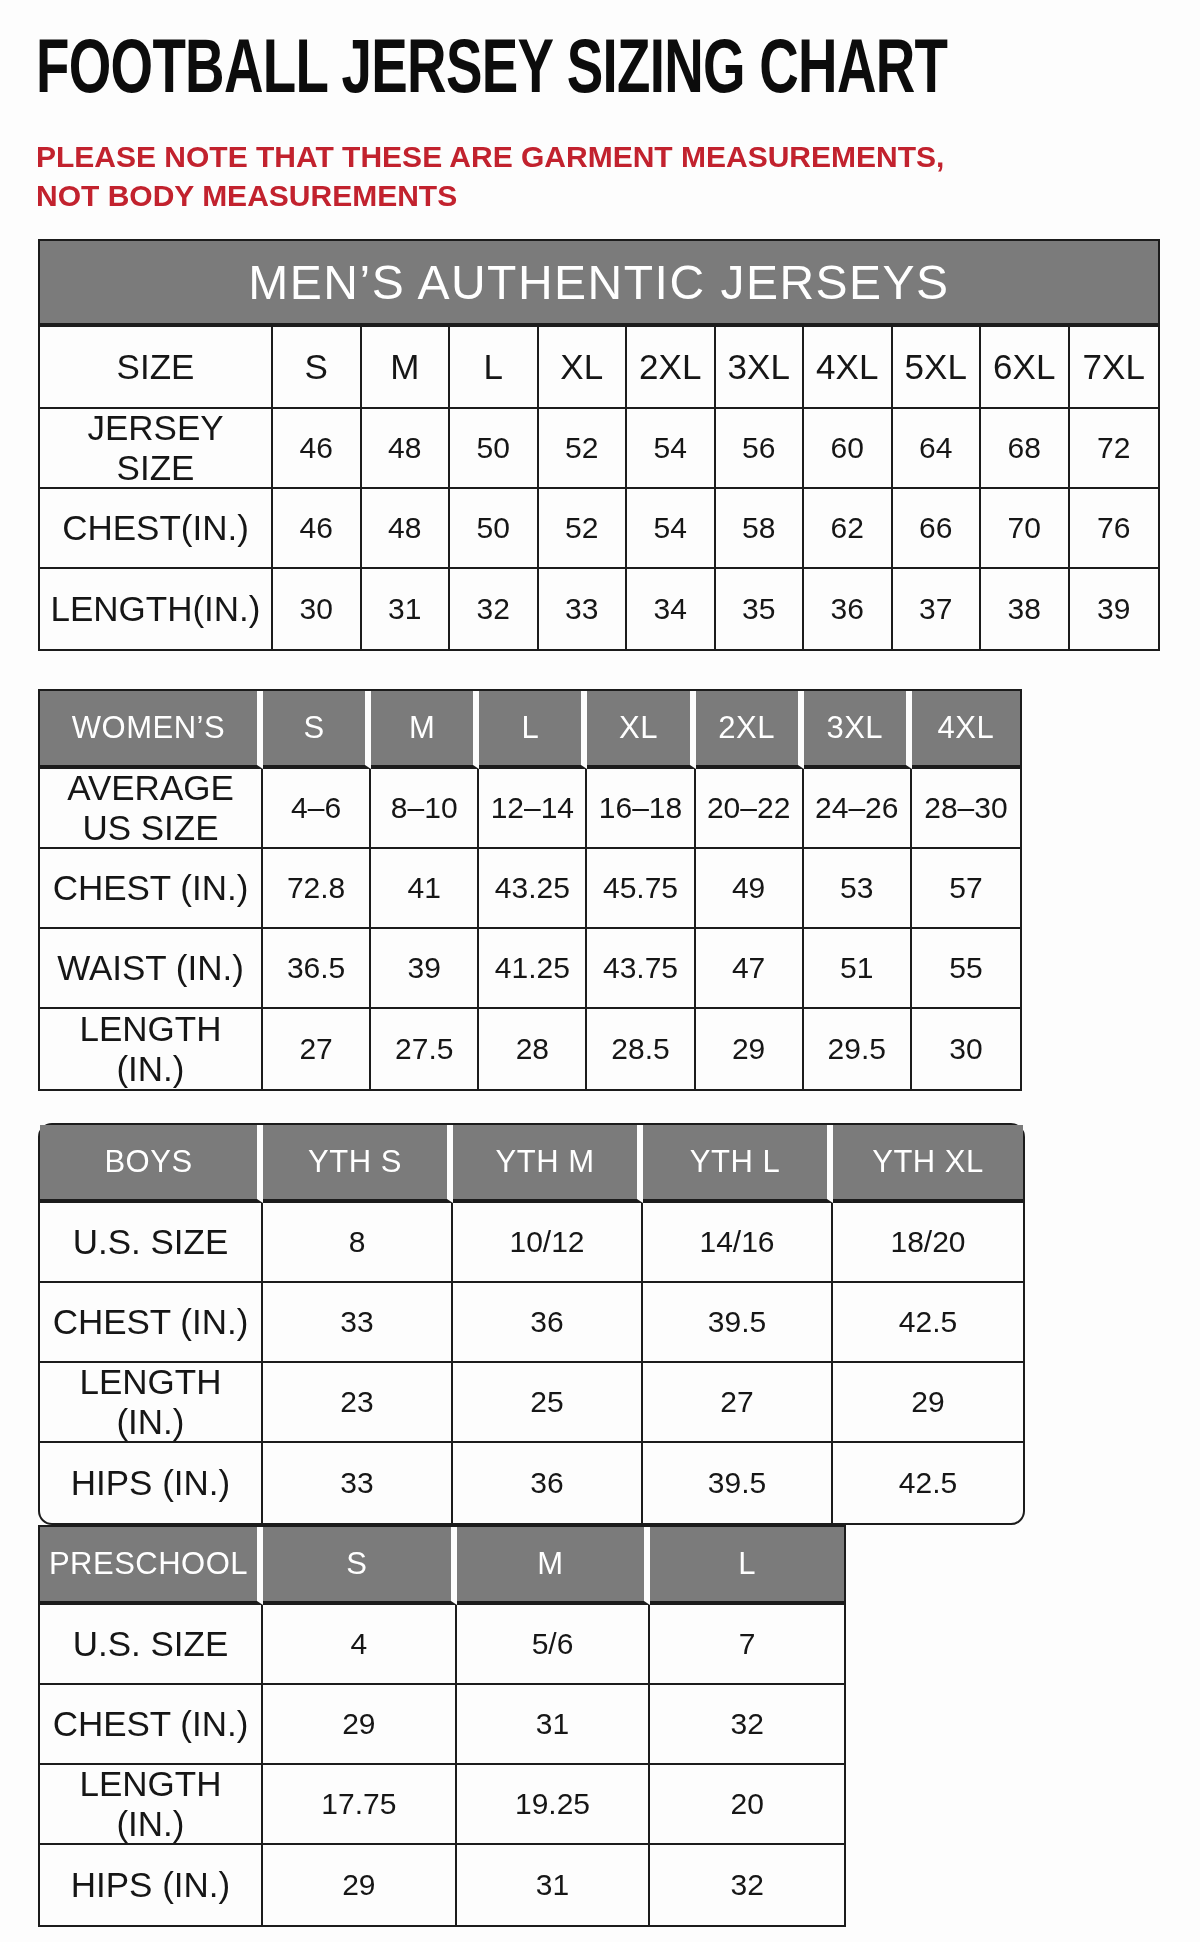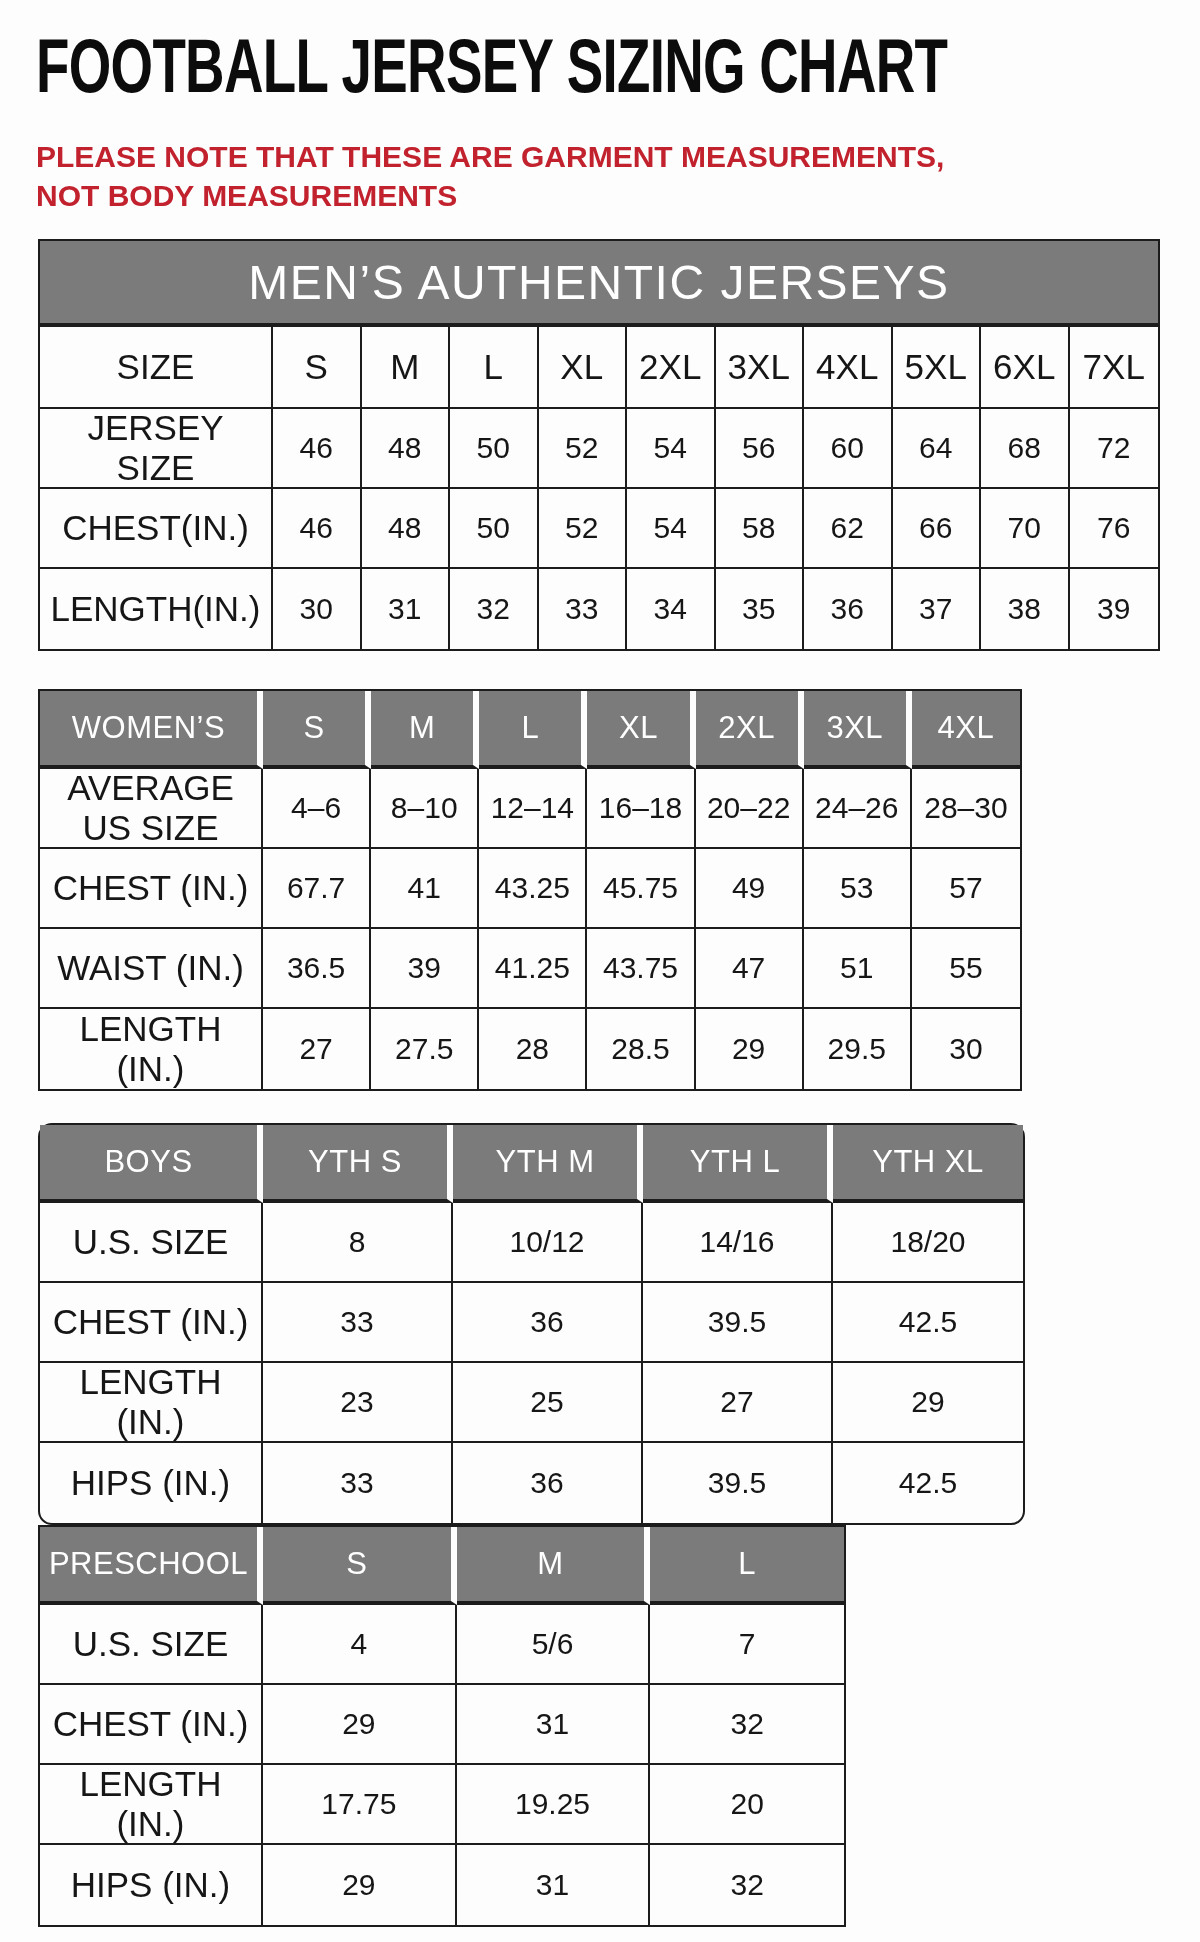--- a/index.html
+++ b/index.html
@@ -126,21 +126,21 @@
       <div class="c hdr-gray last-col">4XL</div>
       <div class="c row-label">AVERAGE US SIZE</div>
       <div class="c value">4–6</div>
       <div class="c value">8–10</div>
       <div class="c value">12–14</div>
       <div class="c value">16–18</div>
       <div class="c value">20–22</div>
       <div class="c value">24–26</div>
       <div class="c value last-col">28–30</div>
       <div class="c row-label">CHEST (IN.)</div>
-      <div class="c value">67.7</div>
+      <div class="c value">72.8</div>
       <div class="c value">41</div>
       <div class="c value">43.25</div>
       <div class="c value">45.75</div>
       <div class="c value">49</div>
       <div class="c value">53</div>
       <div class="c value last-col">57</div>
       <div class="c row-label">WAIST (IN.)</div>
       <div class="c value">36.5</div>
       <div class="c value">39</div>
       <div class="c value">41.25</div>

